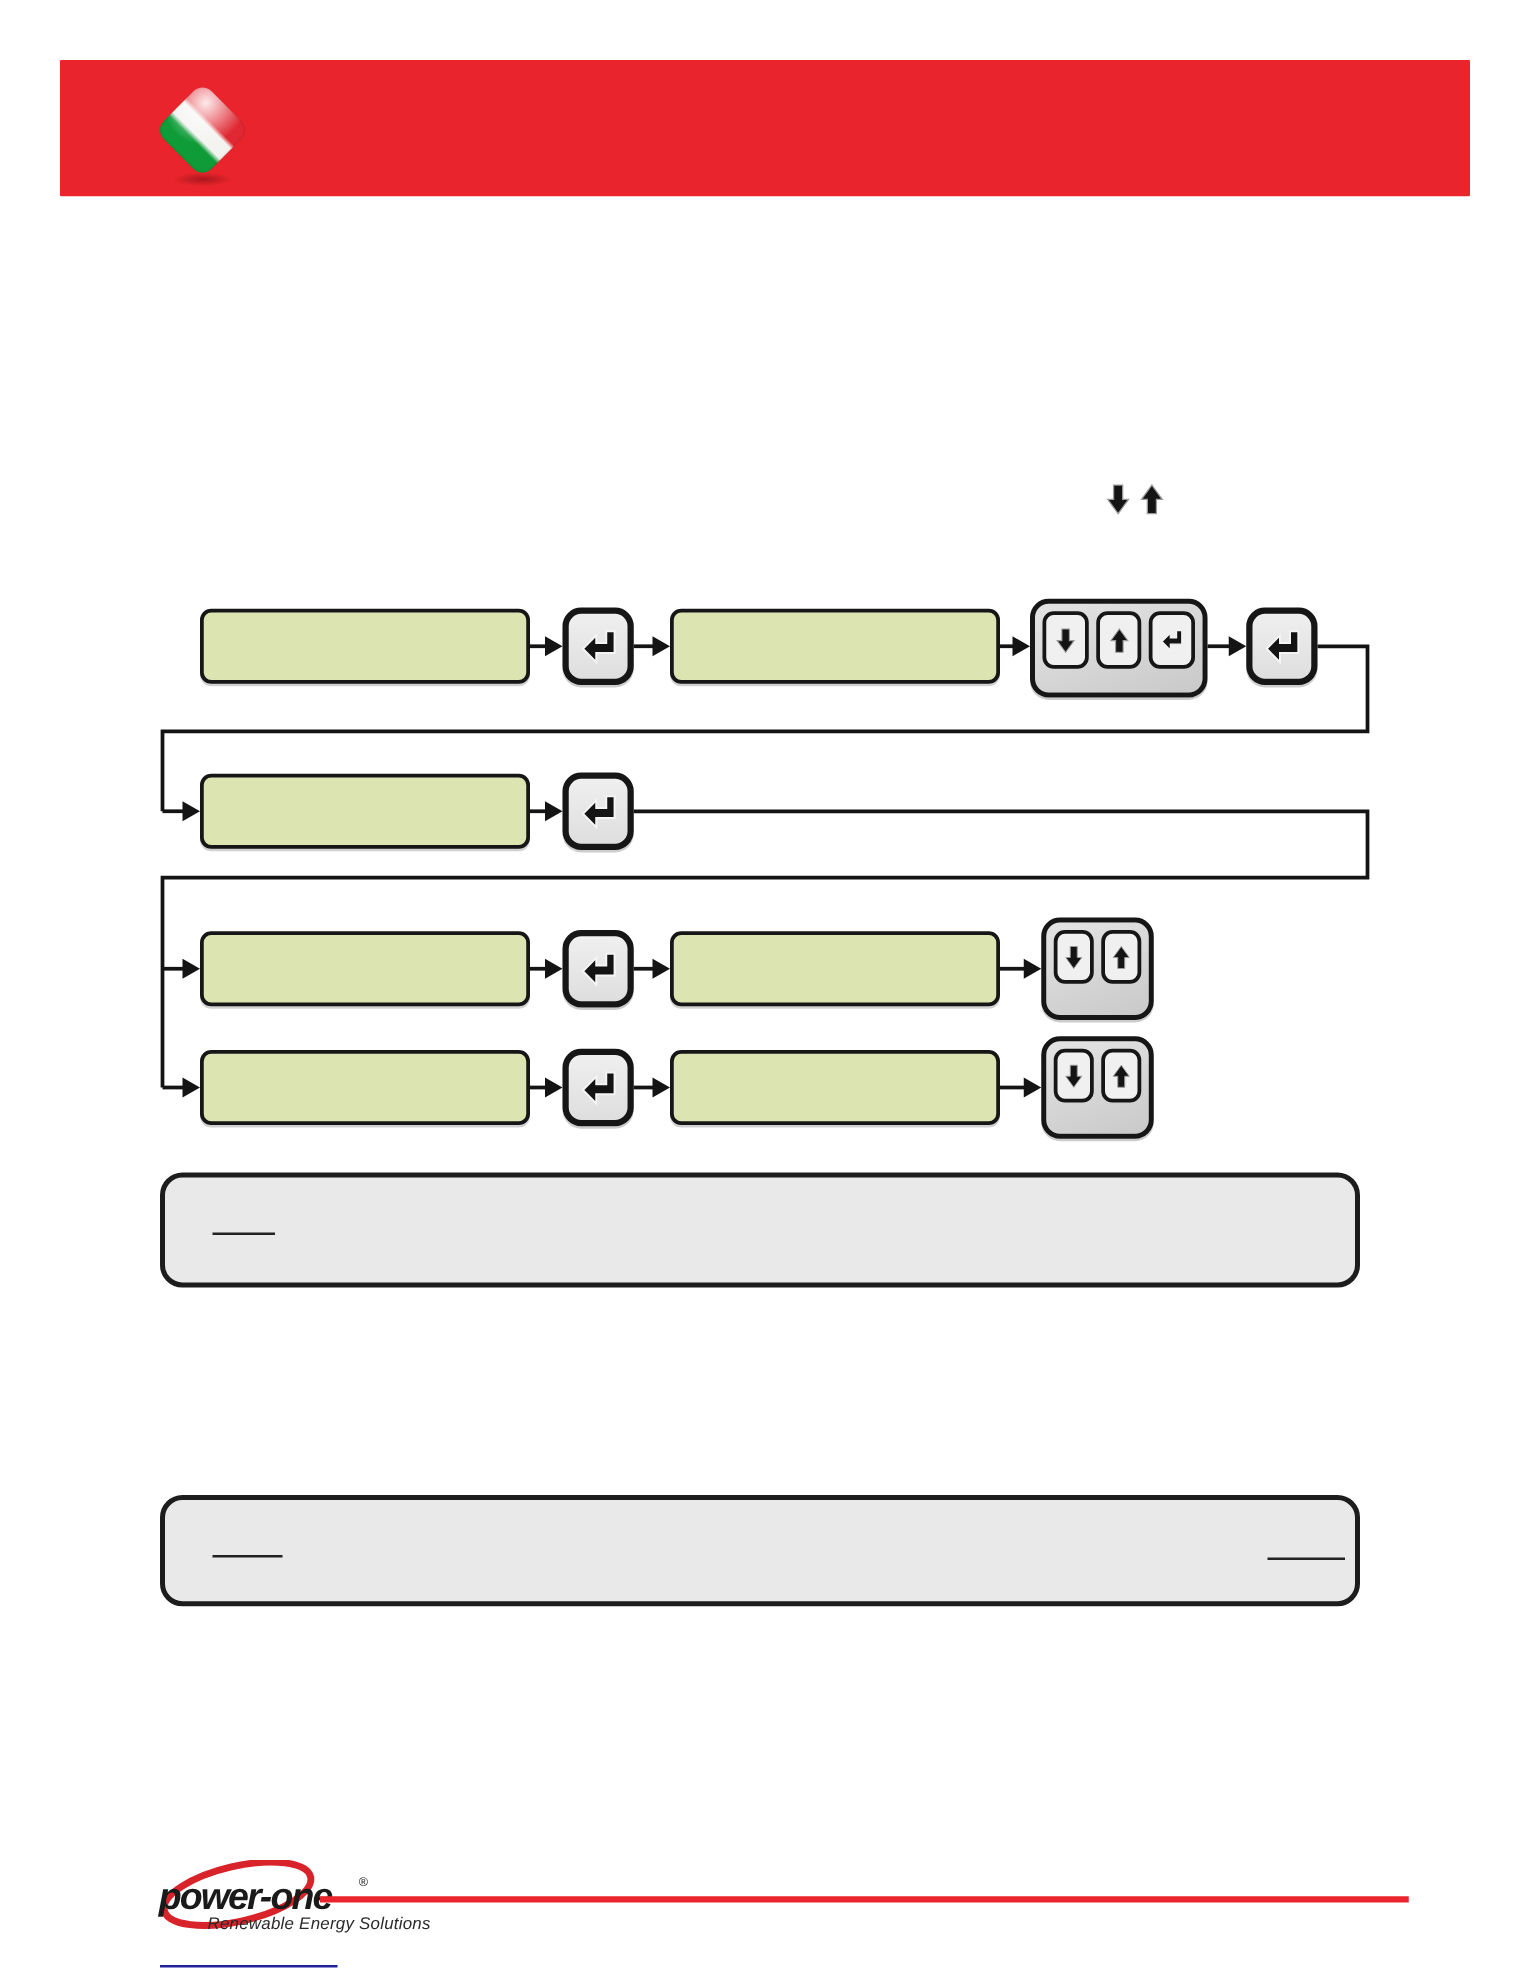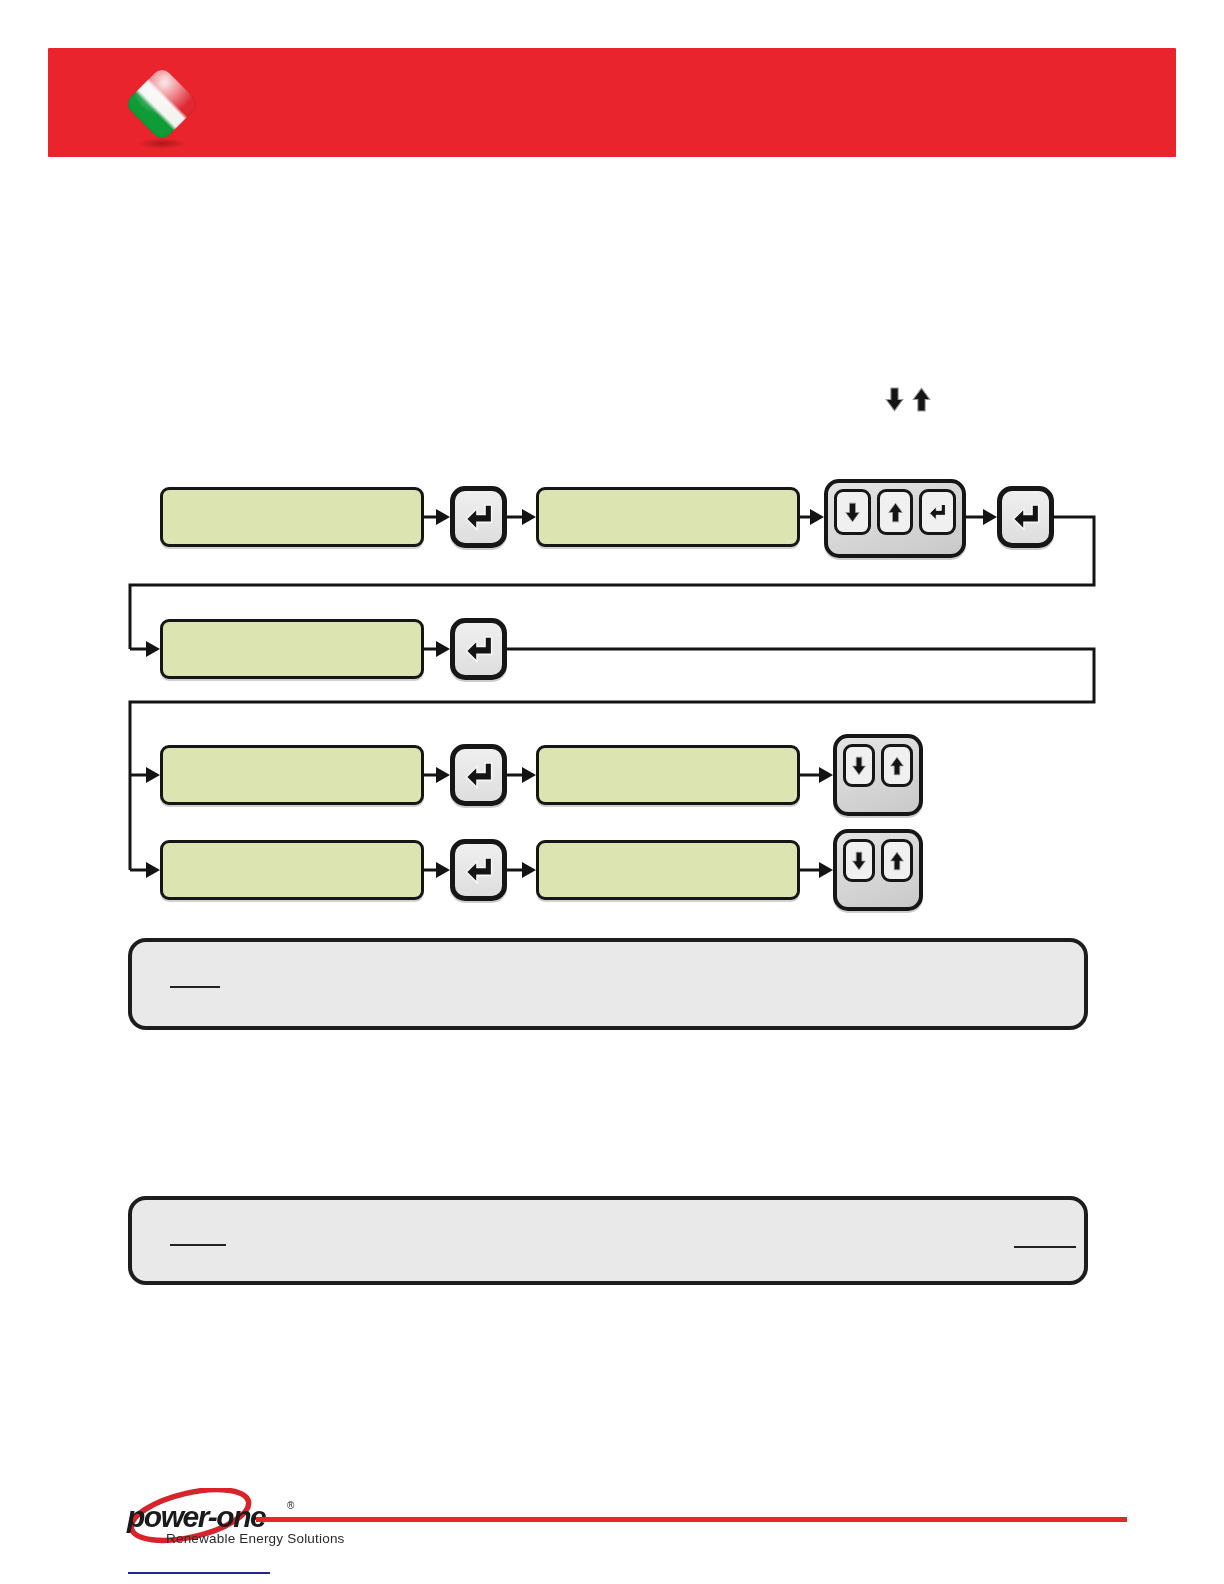--- a/index.html
+++ b/index.html
@@ -60,21 +60,21 @@
   .note-box{
     position:absolute;left:128px;width:960px;box-sizing:border-box;
     background:#e9e9ea;border:4px solid #1d1d1d;border-radius:18px;
   }
   .note-underline{position:absolute;height:2px;background:#222;}
   
   .footer-rule{position:absolute;left:256px;top:1517px;width:871px;height:5px;background:#e9242c;}
   .brand-wrap{position:absolute;left:124px;top:1488px;width:200px;height:70px;}
   .tagline{
     position:absolute;left:166px;top:1531px;width:200px;
-    font-size:13.5px;color:#2a2a2a;letter-spacing:.2px;
+    font-style:italic;font-size:13.5px;color:#2a2a2a;letter-spacing:.2px;
   }
   .link-underline{position:absolute;left:128px;top:1572px;width:142px;height:2px;background:#22229a;}
 </style>
 </head>
 <body>
 
 <div class="header-bar">
   <div class="diamond-wrap">
     <div class="diamond-shadow"></div>
     <div class="diamond"></div>

